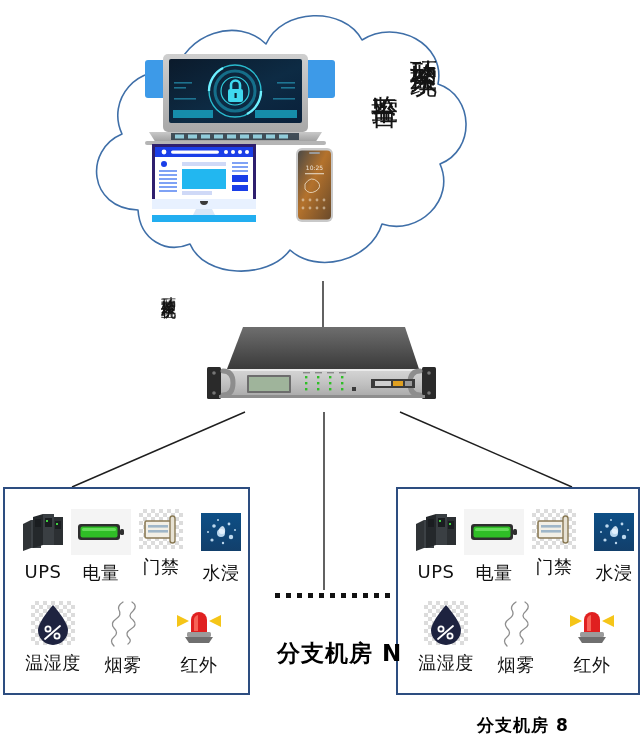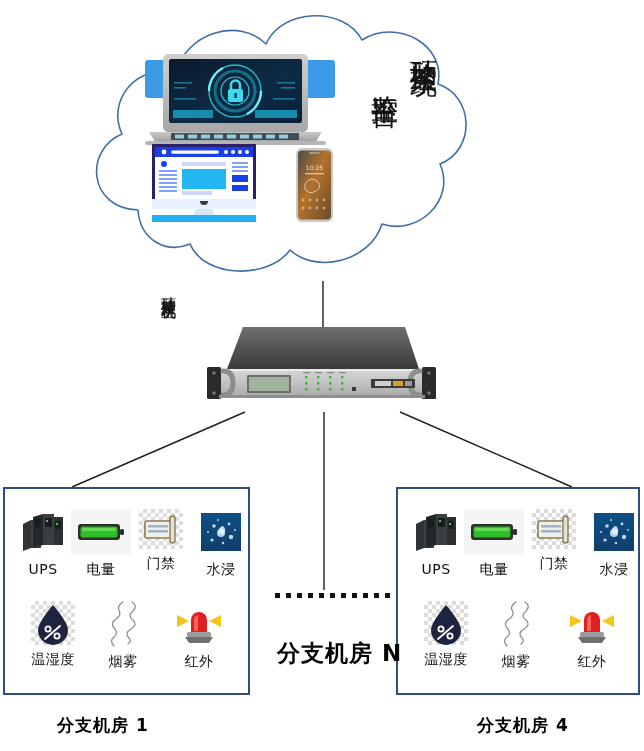--- a/index.html
+++ b/index.html
@@ -52,21 +52,21 @@
     background:#ffffff;
   }
   #branch-box-1 { left:3px;   top:487px; width:247px; height:208px; }
   #branch-box-2 { left:396px; top:487px; width:244px; height:208px; }
 
   .icon-grid { position:absolute; left:0; top:0; width:100%; height:100%; }
   .icon-cell { position:absolute; width:60px; text-align:center; }
   .icon-art  { height:46px; display:flex; align-items:center; justify-content:center; }
   .icon-label {
     margin-top:6px;
-    font-size:14px;
+    font-size:18px;
     font-family:"DejaVu Sans","Liberation Sans",sans-serif;
     color:#111;
     letter-spacing:0.5px;
     white-space:nowrap;
   }
 
   
   .checker {
     background-image:
       linear-gradient(45deg,#dcdcdc 25%,transparent 25%,transparent 75%,#dcdcdc 75%),
@@ -563,16 +563,15 @@
     <span class="dot-sq"></span>
     <span class="dot-sq"></span>
     <span class="dot-sq"></span>
     <span class="dot-sq"></span>
     <span class="dot-sq"></span>
     <span class="dot-sq"></span>
     <span class="dot-sq"></span>
   </div>
 
   <div class="caption" id="caption-n">分支机房 N</div>
-  <div class="caption" id="caption-1">分支机房 1</div>
-  <div class="caption" id="caption-2">分支机房 4</div>
+  <div class="caption" id="caption-2">分支机房 8</div>
 
 </div>
 
 </body></html>

